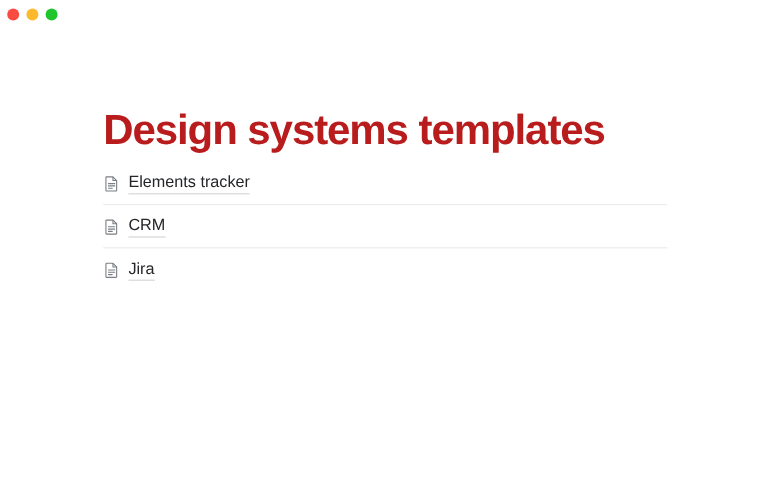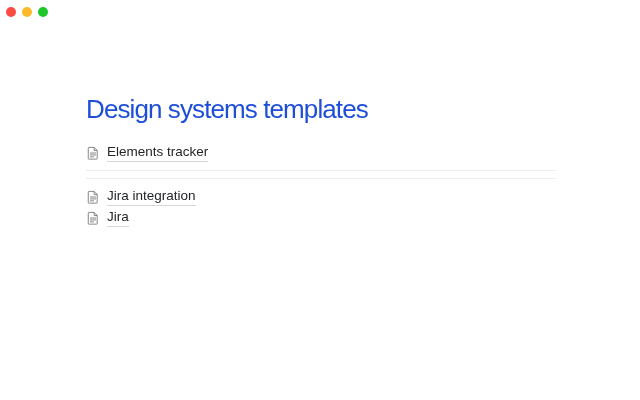--- a/index.html
+++ b/index.html
@@ -45,25 +45,25 @@
   .content {
     position: absolute;
     left: 86px;
     top: 26px;
     width: 470px;
   }
 
   .page-title {
     margin: 0;
     padding: 0;
-    font-size: 26px;
+    font-size: 35px;
     line-height: 38px;
-    font-weight: 400;
+    font-weight: 700;
     letter-spacing: -0.9px;
-    color: #1d4ed8;
+    color: #b91c1c;
     padding-top: 64px;
     padding-bottom: 0;
   }
 
   .doc-list {
     margin: 0;
     padding: 0;
     list-style: none;
     margin-top: 14px;
   }
@@ -130,33 +130,33 @@
           <path d="M3.2 1.6h6.1l3.5 3.5v9.3a0.6 0.6 0 0 1-0.6 0.6H3.2a0.6 0.6 0 0 1-0.6-0.6V2.2a0.6 0.6 0 0 1 0.6-0.6z" stroke="#7a7d82" stroke-width="1.05" stroke-linejoin="round"></path>
           <path d="M9.3 1.6v3.5h3.5" stroke="#7a7d82" stroke-width="1.05" stroke-linejoin="round"></path>
           <path d="M5.0 8.0h6M5.0 10.2h6M5.0 12.4h3.6" stroke="#7a7d82" stroke-width="1.05" stroke-linecap="round"></path>
         </svg>
       </span>
       <a class="doc-link" href="#">Elements tracker</a>
     </li>
 
     <hr class="divider">
 
-
-    <hr class="divider">
-
     <li class="doc-row">
       <span class="doc-icon">
         <svg width="14" height="14" viewBox="0 0 16 16" fill="none">
           <path d="M3.2 1.6h6.1l3.5 3.5v9.3a0.6 0.6 0 0 1-0.6 0.6H3.2a0.6 0.6 0 0 1-0.6-0.6V2.2a0.6 0.6 0 0 1 0.6-0.6z" stroke="#7a7d82" stroke-width="1.05" stroke-linejoin="round"></path>
           <path d="M9.3 1.6v3.5h3.5" stroke="#7a7d82" stroke-width="1.05" stroke-linejoin="round"></path>
           <path d="M5.0 8.0h6M5.0 10.2h6M5.0 12.4h3.6" stroke="#7a7d82" stroke-width="1.05" stroke-linecap="round"></path>
         </svg>
       </span>
-      <a class="doc-link" href="#">Jira integration</a>
+      <a class="doc-link" href="#">CRM</a>
     </li>
+
+    <hr class="divider">
+
 
     <li class="doc-row">
       <span class="doc-icon">
         <svg width="14" height="14" viewBox="0 0 16 16" fill="none">
           <path d="M3.2 1.6h6.1l3.5 3.5v9.3a0.6 0.6 0 0 1-0.6 0.6H3.2a0.6 0.6 0 0 1-0.6-0.6V2.2a0.6 0.6 0 0 1 0.6-0.6z" stroke="#7a7d82" stroke-width="1.05" stroke-linejoin="round"></path>
           <path d="M9.3 1.6v3.5h3.5" stroke="#7a7d82" stroke-width="1.05" stroke-linejoin="round"></path>
           <path d="M5.0 8.0h6M5.0 10.2h6M5.0 12.4h3.6" stroke="#7a7d82" stroke-width="1.05" stroke-linecap="round"></path>
         </svg>
       </span>
       <a class="doc-link" href="#">Jira</a>

